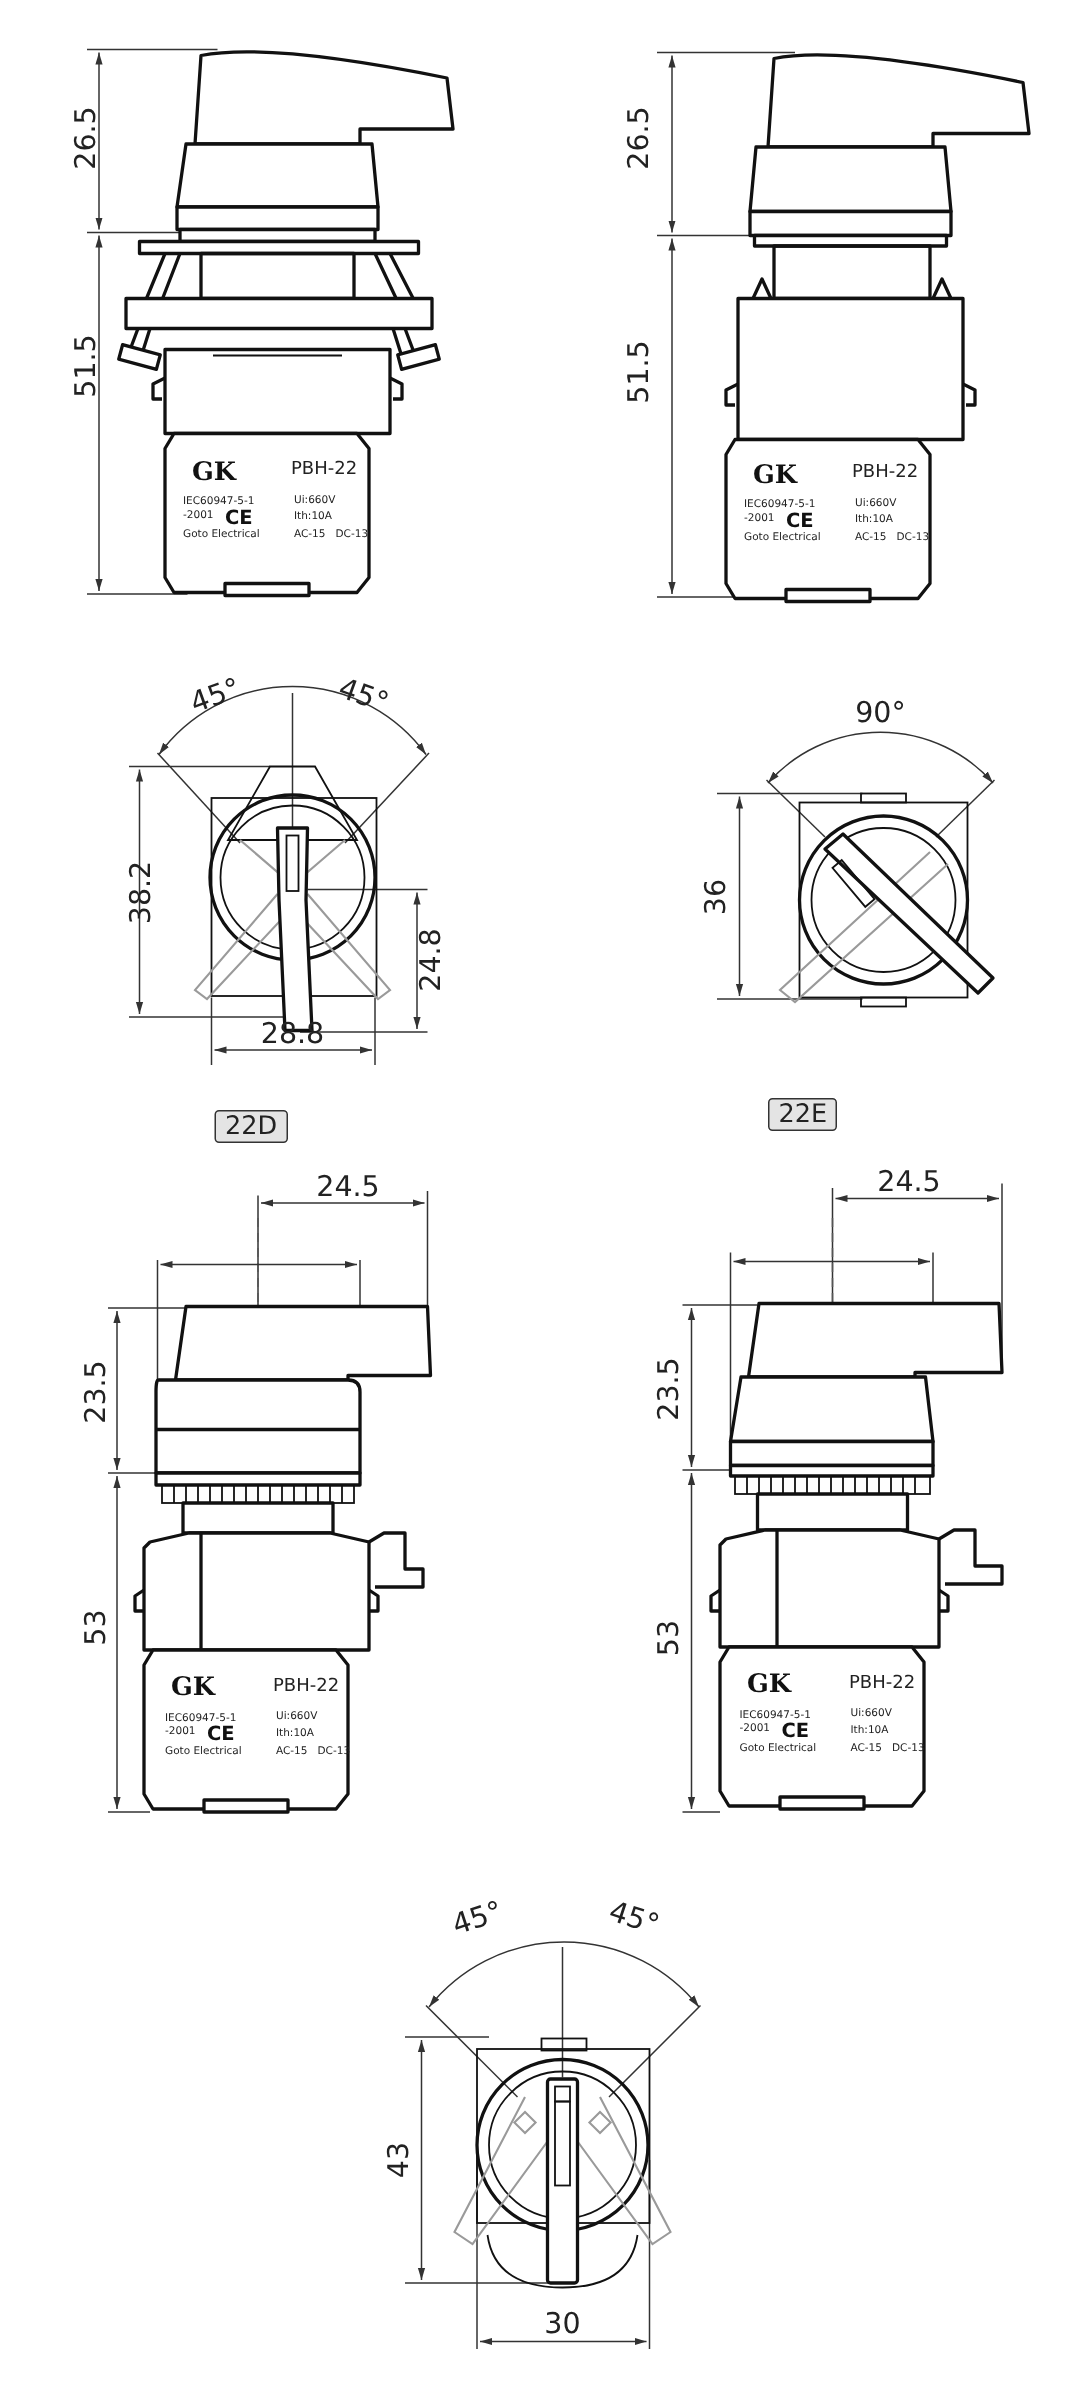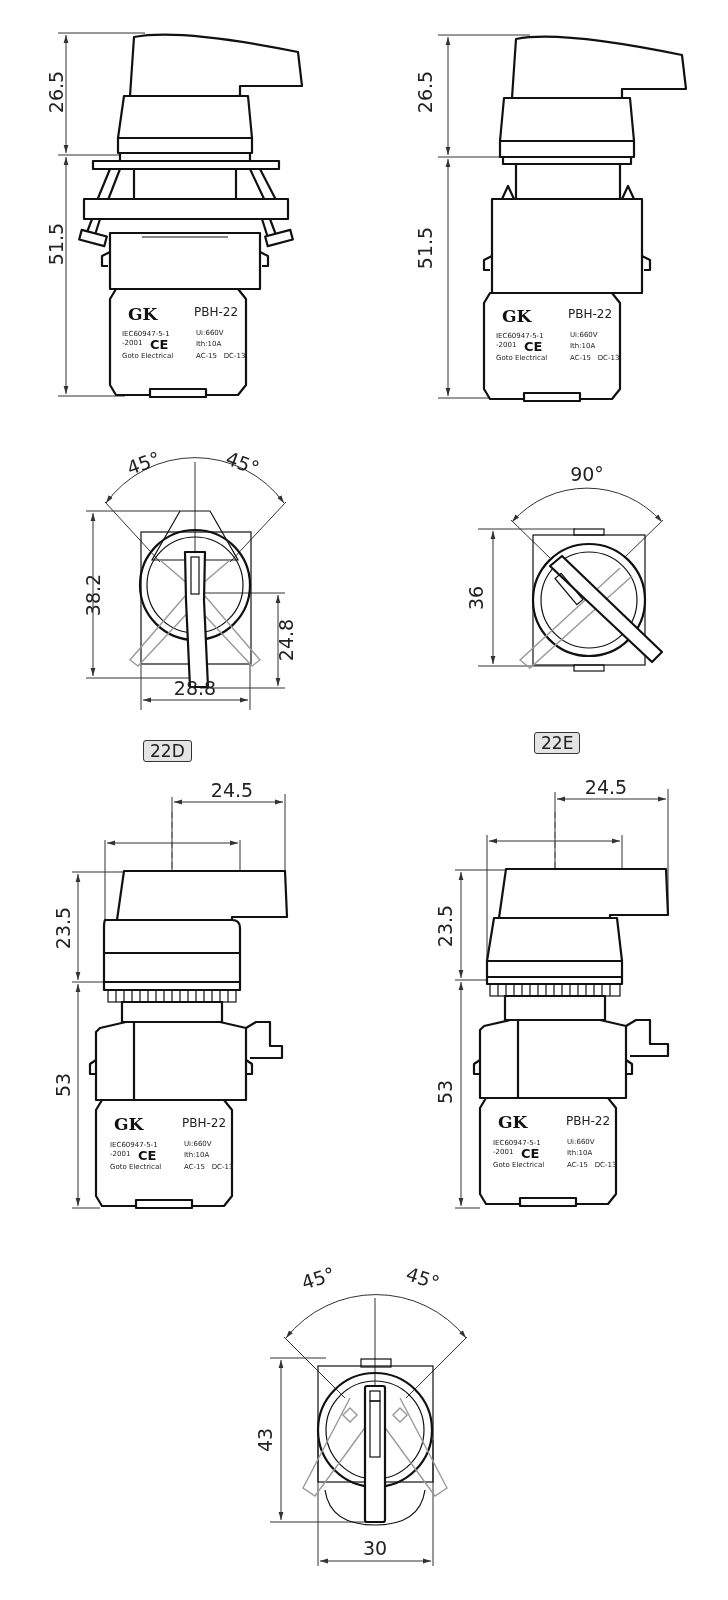--- a/index.html
+++ b/index.html
@@ -268,13 +268,13 @@
     <text class="lbl-sm" x="493" y="1154">-2001</text>
     <text class="ce" x="521" y="1158">CE</text>
     <text class="lbl-sm" x="493" y="1167">Goto Electrical</text>
     <text class="lbl-sm" x="567" y="1144">Ui:660V</text>
     <text class="lbl-sm" x="567" y="1155">Ith:10A</text>
     <text class="lbl-sm" x="567" y="1167" xml:space="preserve">AC-15   DC-13</text>
   </g>
 </svg>
 
 <div class="badge" style="left:143px;top:740px;">22D</div>
-<div class="badge" style="left:512px;top:732px;margin-left:22px;">22E</div>
+<div class="badge" style="left:512px;top:732px;">22E</div>
 
 </body></html>

